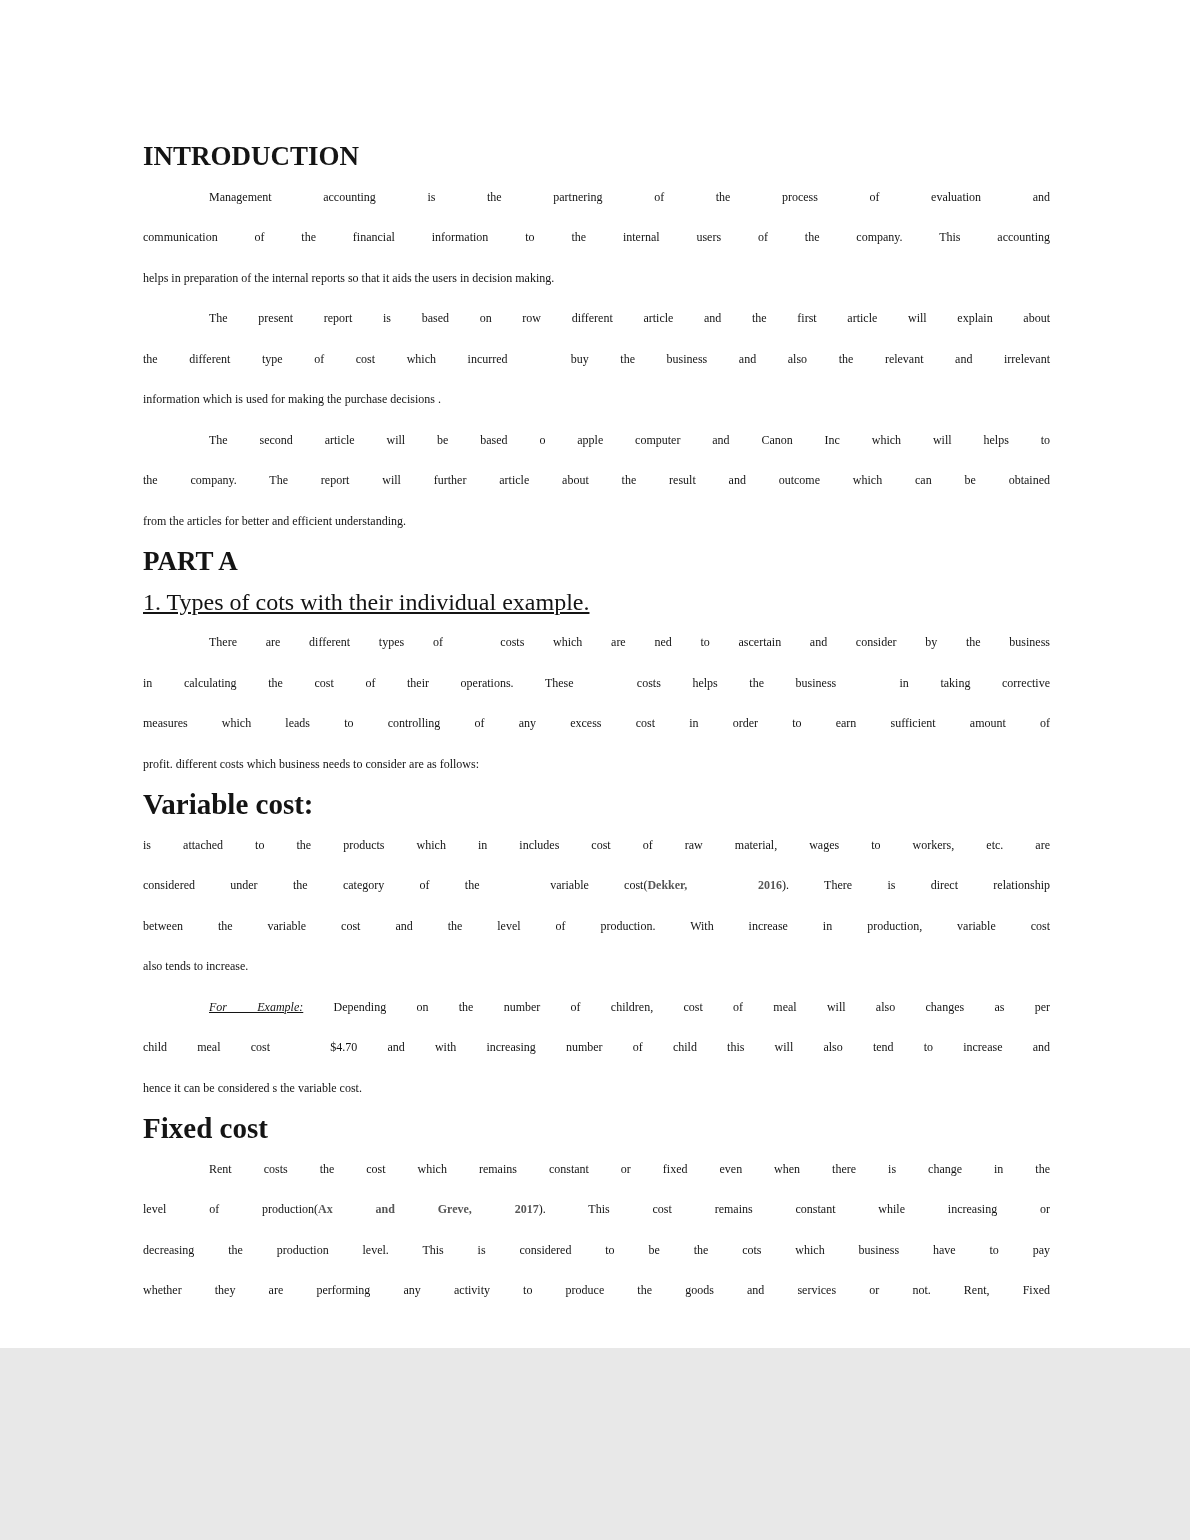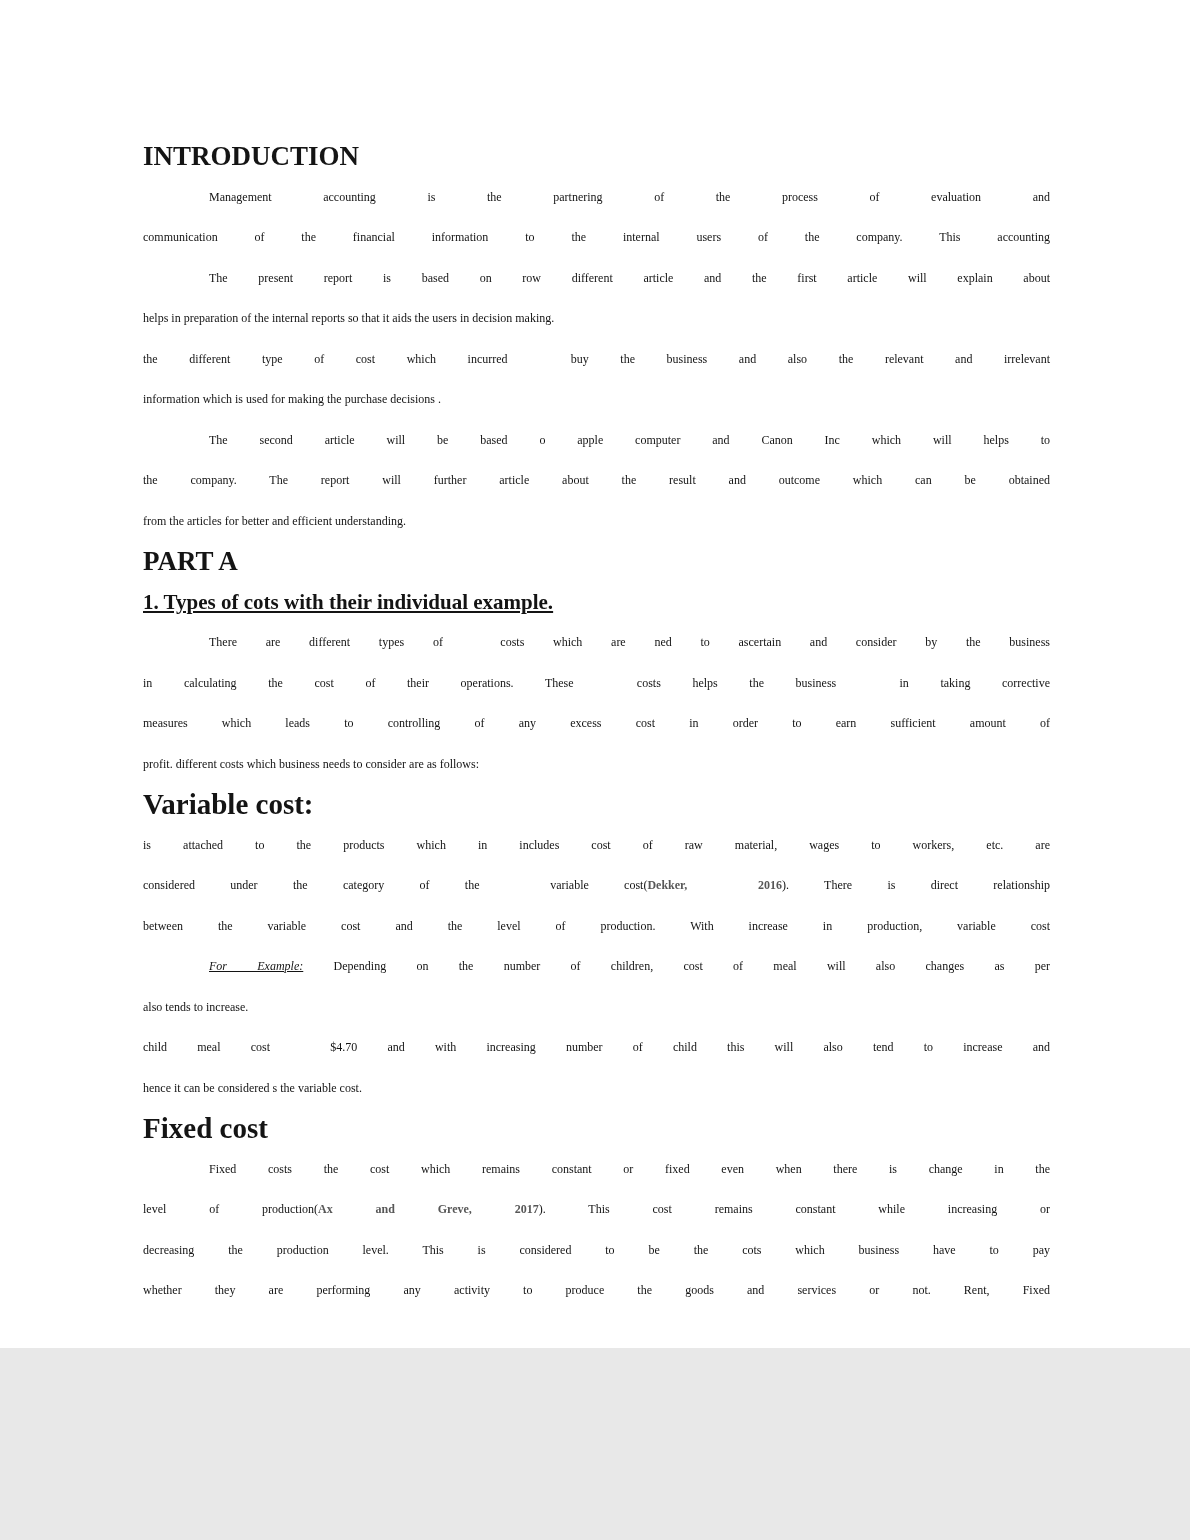--- a/index.html
+++ b/index.html
@@ -20,25 +20,24 @@
     padding: 136px 140px 0 143px;
   }
   #doc { width: 907px; }
   .h1 {
     font-size: 27px;
     font-weight: bold;
     line-height: 40.5px;
     white-space: pre-wrap;
   }
   .h2u {
-    font-size: 21px;
+    font-size: 24px;
     line-height: 40.5px;
     text-decoration: underline;
     white-space: pre-wrap;
-    font-weight: bold;
   }
   .h3b {
     font-size: 29px;
     font-weight: bold;
     line-height: 40.5px;
     white-space: pre-wrap;
   }
   .line {
     font-size: 12px;
     line-height: 40.5px;
@@ -52,40 +51,40 @@
   .emph { font-style: italic; text-decoration: underline; }
 </style>
 </head>
 <body>
 
 <div id="page" style="--page-bg: #ffffff; --text-color: #141414; --cite-color: #575757;">
   <div id="doc">
       <div class="h1">INTRODUCTION</div>
       <div class="line indent"><span>Management  accounting  is  the  partnering  of  the  process  of  evaluation  and</span></div>
       <div class="line"><span>communication of the financial information to the internal users of the company. This accounting</span></div>
+      <div class="line end"><span>helps in preparation of the internal reports so that it aids the users in decision making.</span></div>
       <div class="line indent"><span>The present report is based on row different article and the first article will explain about</span></div>
-      <div class="line end"><span>helps in preparation of the internal reports so that it aids the users in decision making.</span></div>
       <div class="line"><span>the different type of cost which incurred  buy the business and also the relevant and irrelevant</span></div>
       <div class="line end"><span>information which is used for making the purchase decisions .</span></div>
       <div class="line indent"><span>The second article will be based o apple computer and Canon Inc which will helps to</span></div>
       <div class="line"><span>the company. The report will further article about the result and outcome which can be obtained</span></div>
       <div class="line end"><span>from the articles for better and efficient understanding.</span></div>
       <div class="h1">PART A</div>
       <div class="h2u">1. Types of cots with their individual example.</div>
       <div class="line indent"><span>There are different types of  costs which are ned to ascertain and consider by the business</span></div>
       <div class="line"><span>in calculating the cost of their operations. These  costs helps the business  in taking corrective</span></div>
       <div class="line"><span>measures which leads to controlling of any excess cost in order to earn sufficient amount of</span></div>
       <div class="line end"><span>profit. different costs which business needs to consider are as follows:</span></div>
       <div class="h3b">Variable cost:</div>
       <div class="line"><span>is attached to the products which in includes cost of raw material, wages to workers, etc. are</span></div>
       <div class="line"><span>considered under the category of the  variable cost(</span><span class="cite">Dekker,  2016</span><span>). There is direct relationship</span></div>
       <div class="line"><span>between the variable cost and the level of production. With increase in production, variable cost</span></div>
+      <div class="line end"><span>also tends to increase.</span></div>
       <div class="line indent"><span class="emph">For Example:</span><span> Depending on the number of children, cost of meal will also changes as per</span></div>
-      <div class="line end"><span>also tends to increase.</span></div>
       <div class="line"><span>child meal cost  $4.70 and with increasing number of child this will also tend to increase and</span></div>
       <div class="line end"><span>hence it can be considered s the variable cost.</span></div>
       <div class="h3b">Fixed cost</div>
-      <div class="line indent"><span>Fixed costs the cost which remains constant or fixed even when there is change in the</span></div>
+      <div class="line indent"><span>Rent costs the cost which remains constant or fixed even when there is change in the</span></div>
       <div class="line"><span>level of production(</span><span class="cite">Ax and Greve, 2017</span><span>). This cost remains constant while increasing or</span></div>
       <div class="line"><span>decreasing the production level. This is considered to be the cots which business have to pay</span></div>
       <div class="line"><span>whether they are performing any activity to produce the goods and services or not. Rent, Fixed</span></div>
     </div>
 </div>
 
 </body></html>

